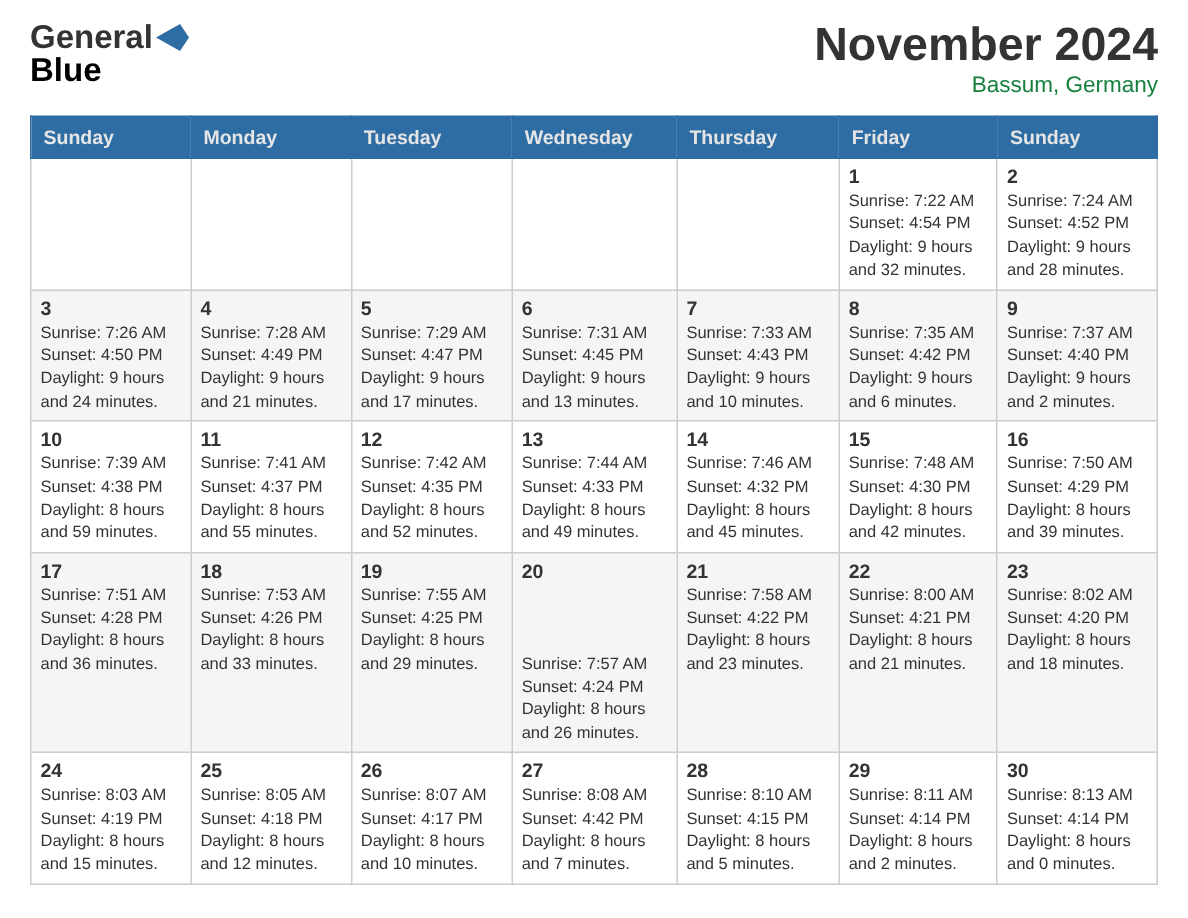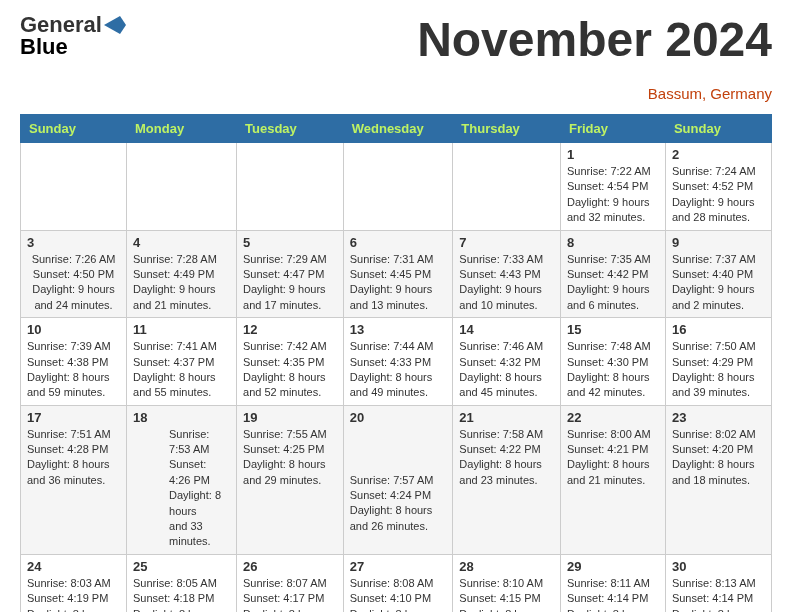--- a/index.html
+++ b/index.html
@@ -1,24 +1,24 @@
 <!DOCTYPE html>
 <html><head>
   <meta charset="utf-8">
   <style>
     * { box-sizing: border-box; margin: 0; padding: 0; }
     body { font-family: Arial, sans-serif; background: #fff; width: 792px; min-height: 612px; }
     .container { padding: 12px 20px; }
     .header { display: flex; justify-content: space-between; align-items: flex-start; margin-bottom: 12px; }
     .logo { display: flex; flex-direction: column; align-items: flex-start; }
     .title-area { text-align: right; }
-    .month-title { font-size: 48px; font-weight: bold; color: #333; text-align: center; }
-    .location { font-size: 15px; color: #c2410c; margin-top: 18px; }
+    .month-title { font-size: 31px; font-weight: bold; color: #333; text-align: center; }
+    .location { font-size: 15px; color: #15803d; margin-top: 0; }
     .calendar { width: 100%; border-collapse: collapse; }
-    .calendar th { background: #2e6da4; color: #bef264; text-align: left; padding: 6px 8px; font-size: 13px; font-weight: bold; border: 1px solid #2e6da4; }
+    .calendar th { background: #2e6da4; color: #e5e5e5; text-align: left; padding: 6px 8px; font-size: 13px; font-weight: bold; border: 1px solid #2e6da4; }
     .calendar td { border: 1px solid #ccc; vertical-align: top; padding: 4px 6px; width: 113px; height: 80px; }
     .day-num { font-size: 13px; font-weight: bold; color: #333; }
     .day-info { font-size: 11px; color: #333; line-height: 1.4; margin-top: 2px; }
     .empty { background: #fff; }
     tr:nth-child(even) td { background: #f5f5f5; }
     tr:nth-child(odd) td { background: #fff; }
     .calendar thead tr th { background: #2e6da4; }
   </style>
 </head>
 <body>
@@ -70,21 +70,21 @@
             <div class="day-num">2</div>
             <div class="day-info" style="white-space: pre-line;">Sunrise: 7:24 AM
 Sunset: 4:52 PM
 Daylight: 9 hours
 and 28 minutes.</div>
           </td>
         </tr>
         <tr>
           <td>
             <div class="day-num">3</div>
-            <div class="day-info" style="white-space: pre-line; text-align: center;">Sunrise: 7:26 AM
+            <div class="day-info" style="white-space: pre-line;">Sunrise: 7:26 AM
 Sunset: 4:50 PM
 Daylight: 9 hours
 and 24 minutes.</div>
           </td>
           <td>
             <div class="day-num">4</div>
             <div class="day-info" style="white-space: pre-line;">Sunrise: 7:28 AM
 Sunset: 4:49 PM
 Daylight: 9 hours
 and 21 minutes.</div>
@@ -179,21 +179,21 @@
         <tr>
           <td>
             <div class="day-num">17</div>
             <div class="day-info" style="white-space: pre-line;">Sunrise: 7:51 AM
 Sunset: 4:28 PM
 Daylight: 8 hours
 and 36 minutes.</div>
           </td>
           <td>
             <div class="day-num">18</div>
-            <div class="day-info" style="white-space: pre-line; margin-left: 36px;">Sunrise: 7:53 AM
+            <div class="day-info" style="white-space: pre-line;">Sunrise: 7:53 AM
 Sunset: 4:26 PM
 Daylight: 8 hours
 and 33 minutes.</div>
           </td>
           <td>
             <div class="day-num">19</div>
             <div class="day-info" style="white-space: pre-line;">Sunrise: 7:55 AM
 Sunset: 4:25 PM
 Daylight: 8 hours
 and 29 minutes.</div>
@@ -245,21 +245,21 @@
           <td>
             <div class="day-num">26</div>
             <div class="day-info" style="white-space: pre-line;">Sunrise: 8:07 AM
 Sunset: 4:17 PM
 Daylight: 8 hours
 and 10 minutes.</div>
           </td>
           <td>
             <div class="day-num">27</div>
             <div class="day-info" style="white-space: pre-line;">Sunrise: 8:08 AM
-Sunset: 4:10 PM
+Sunset: 4:42 PM
 Daylight: 8 hours
 and 7 minutes.</div>
           </td>
           <td>
             <div class="day-num">28</div>
             <div class="day-info" style="white-space: pre-line;">Sunrise: 8:10 AM
 Sunset: 4:15 PM
 Daylight: 8 hours
 and 5 minutes.</div>
           </td>

